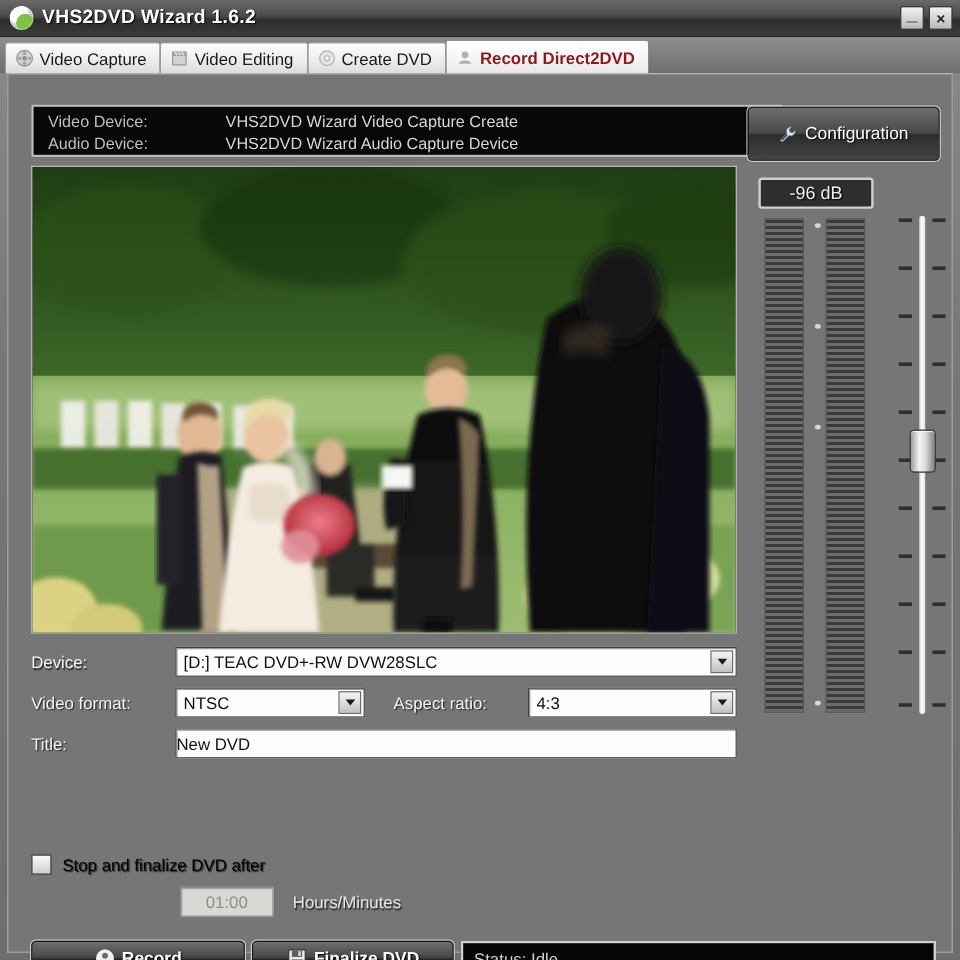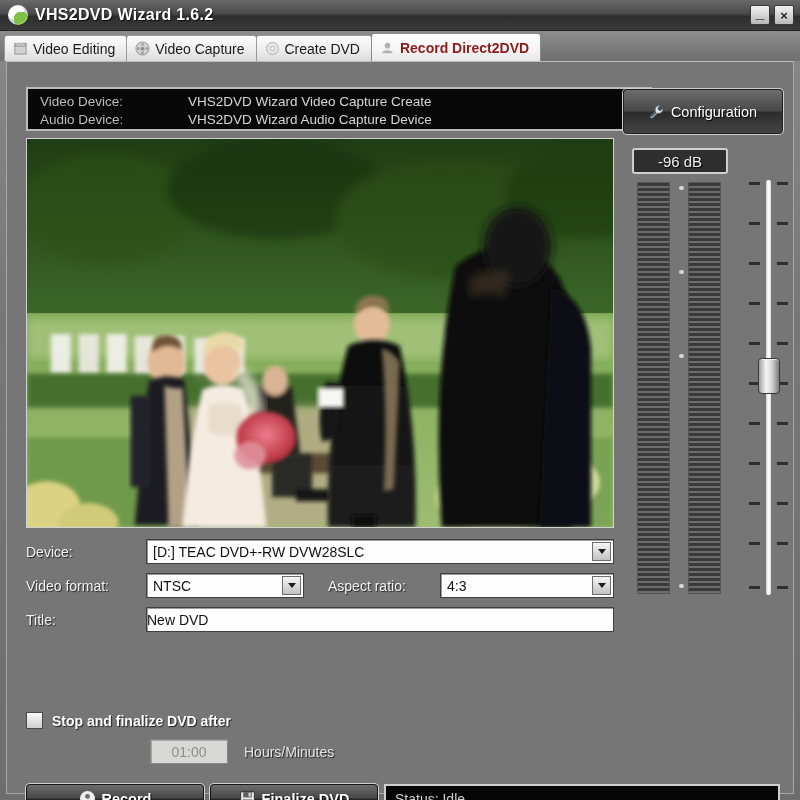--- a/index.html
+++ b/index.html
@@ -189,21 +189,21 @@
     box-shadow: inset 1px 1px 0 #9b9b9b;
   }
 
   
   .chkrow { position: absolute; left: 19px; top: 650px; display: flex; align-items: center; gap: 9px; }
   .chkbox {
     width: 17px; height: 17px;
     background: linear-gradient(180deg,#fafafa,#cfcfcf);
     border: 1px solid #4a4a4a;
   }
-  .chklabel { color: #ffffff; font-size: 14px; font-weight: bold; text-shadow: 1px 1px 1px rgba(0,0,0,.7); }
+  .chklabel { color: #000000; font-size: 14px; font-weight: normal; text-shadow: 1px 1px 1px rgba(0,0,0,.7); }
 
   .timerow { position: absolute; left: 143px; top: 677px; display: flex; align-items: center; gap: 16px; }
   .timefield {
     width: 78px; height: 25px;
     background: #d8d8d4; border: 1px solid #888;
     box-shadow: inset 1px 1px 0 #a5a5a5;
     display: flex; align-items: center; justify-content: center;
     color: #8e8e8e; font-size: 14px;
   }
   .timelabel { color: #e5e5e5; font-size: 14px; text-shadow: 1px 1px 1px rgba(0,0,0,.7); }
@@ -242,37 +242,37 @@
       </div>
       <div class="win-btn">
         <span class="gl">×</span>
       </div>
     </div>
   </div>
 
   <div class="tabstrip">
     <div class="tab">
       <svg class="tab-icon" viewBox="0 0 16 16">
-        <rect x="2" y="5" width="12" height="9" fill="#c9c9c9" stroke="#777"></rect>
-        <rect x="2" y="2.5" width="12" height="3" fill="#9d9d9d" stroke="#777"></rect>
-        <path d="M4 2.5 L6 5.5 M7 2.5 L9 5.5 M10 2.5 L12 5.5" stroke="#f0f0f0" stroke-width="1"></path>
-      </svg>
-      <span>Video Editing</span>
-      <span class="sep"></span>
-    </div>
-    <div class="tab">
-      <svg class="tab-icon" viewBox="0 0 16 16">
         <circle cx="8" cy="8" r="7" fill="#c9c9c9" stroke="#777"></circle>
         <circle cx="8" cy="8" r="2" fill="#6f6f6f"></circle>
         <circle cx="8" cy="3.5" r="1.6" fill="#8a8a8a"></circle>
         <circle cx="8" cy="12.5" r="1.6" fill="#8a8a8a"></circle>
         <circle cx="3.5" cy="8" r="1.6" fill="#8a8a8a"></circle>
         <circle cx="12.5" cy="8" r="1.6" fill="#8a8a8a"></circle>
       </svg>
       <span>Video Capture</span>
+      <span class="sep"></span>
+    </div>
+    <div class="tab">
+      <svg class="tab-icon" viewBox="0 0 16 16">
+        <rect x="2" y="5" width="12" height="9" fill="#c9c9c9" stroke="#777"></rect>
+        <rect x="2" y="2.5" width="12" height="3" fill="#9d9d9d" stroke="#777"></rect>
+        <path d="M4 2.5 L6 5.5 M7 2.5 L9 5.5 M10 2.5 L12 5.5" stroke="#f0f0f0" stroke-width="1"></path>
+      </svg>
+      <span>Video Editing</span>
       <span class="sep"></span>
     </div>
     <div class="tab">
       <svg class="tab-icon" viewBox="0 0 16 16">
         <circle cx="8" cy="8" r="6.5" fill="#e2e2e2" stroke="#9a9a9a"></circle>
         <circle cx="8" cy="8" r="2.2" fill="#fff" stroke="#9a9a9a"></circle>
       </svg>
       <span>Create DVD</span>
       <span class="sep"></span>
     </div>

